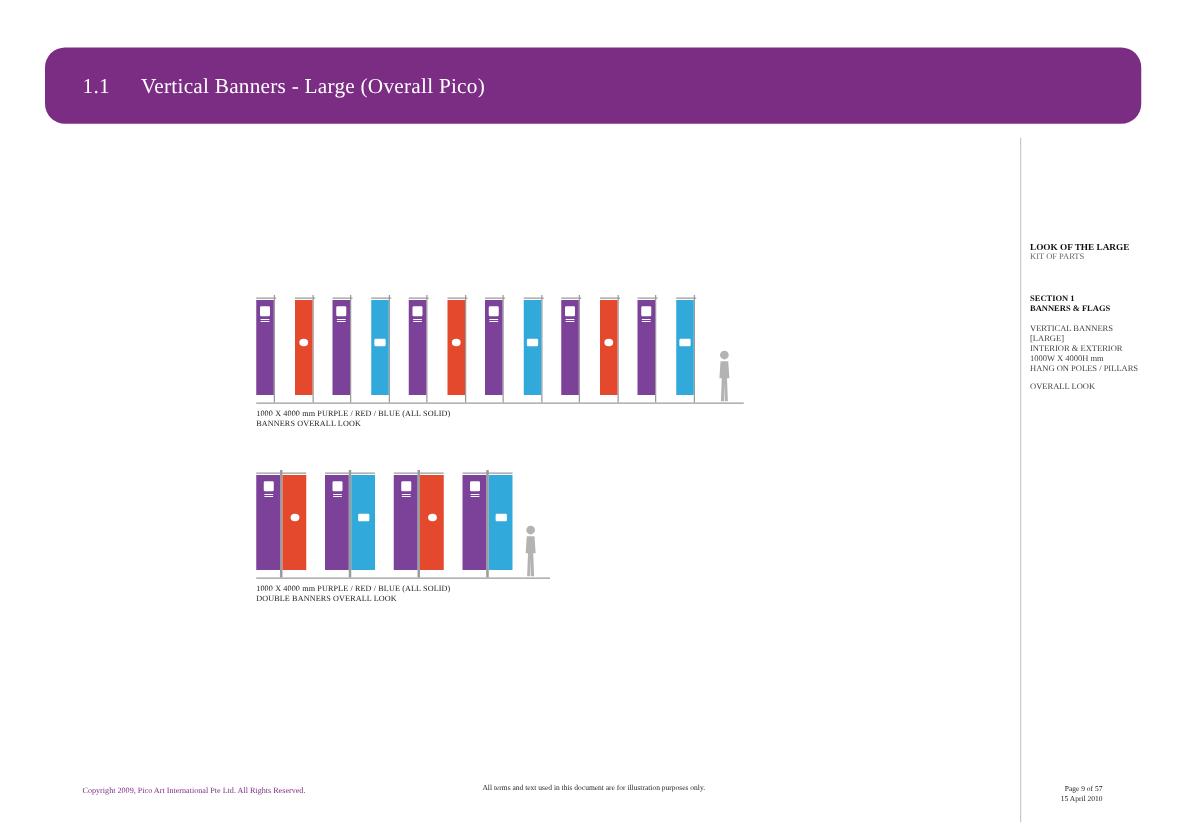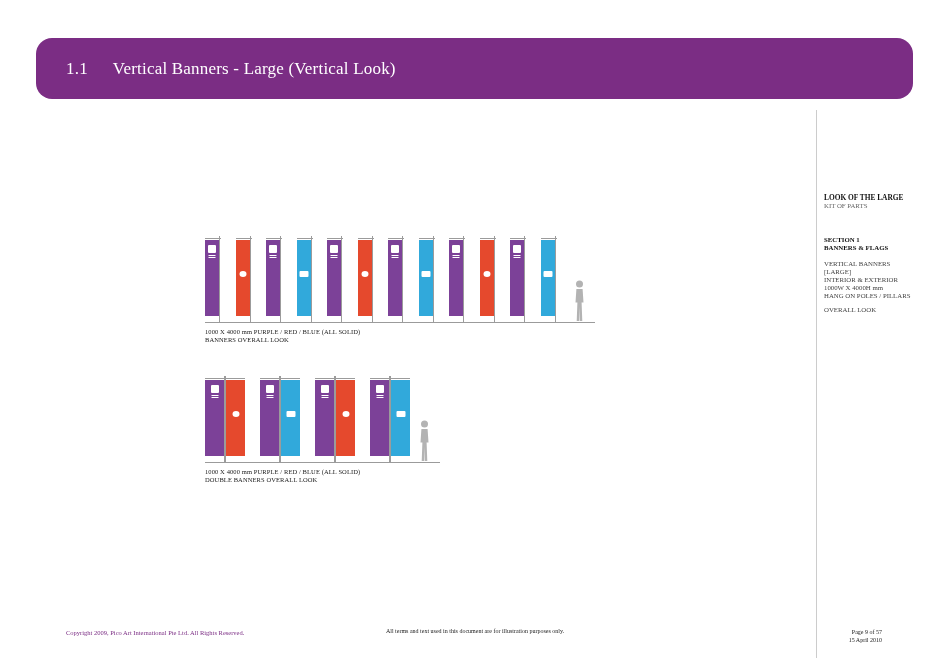--- a/index.html
+++ b/index.html
@@ -67,21 +67,21 @@
   .pageinfo{position:absolute;left:810px;top:628px;width:72px;text-align:right;font-size:6px;
             color:#222;line-height:8px;}
 </style>
 </head>
 <body>
 
 <div class="page">
 
   <div class="header">
     <span class="hnum">1.1</span>
-    <span class="htitle">Vertical Banners - Large (Vertical Look)</span>
+    <span class="htitle">Vertical Banners - Large (Overall Pico)</span>
   </div>
 
   <div class="divider"></div>
 
   <div class="sidebar">
     <div class="sb-title">LOOK OF THE LARGE</div>
     <div class="sb-sub">KIT OF PARTS</div>
     <div class="sb-bold">SECTION 1</div>
     <div class="sb-bold last">BANNERS &amp; FLAGS</div>
     <div class="sb-line">VERTICAL BANNERS [LARGE]</div>

